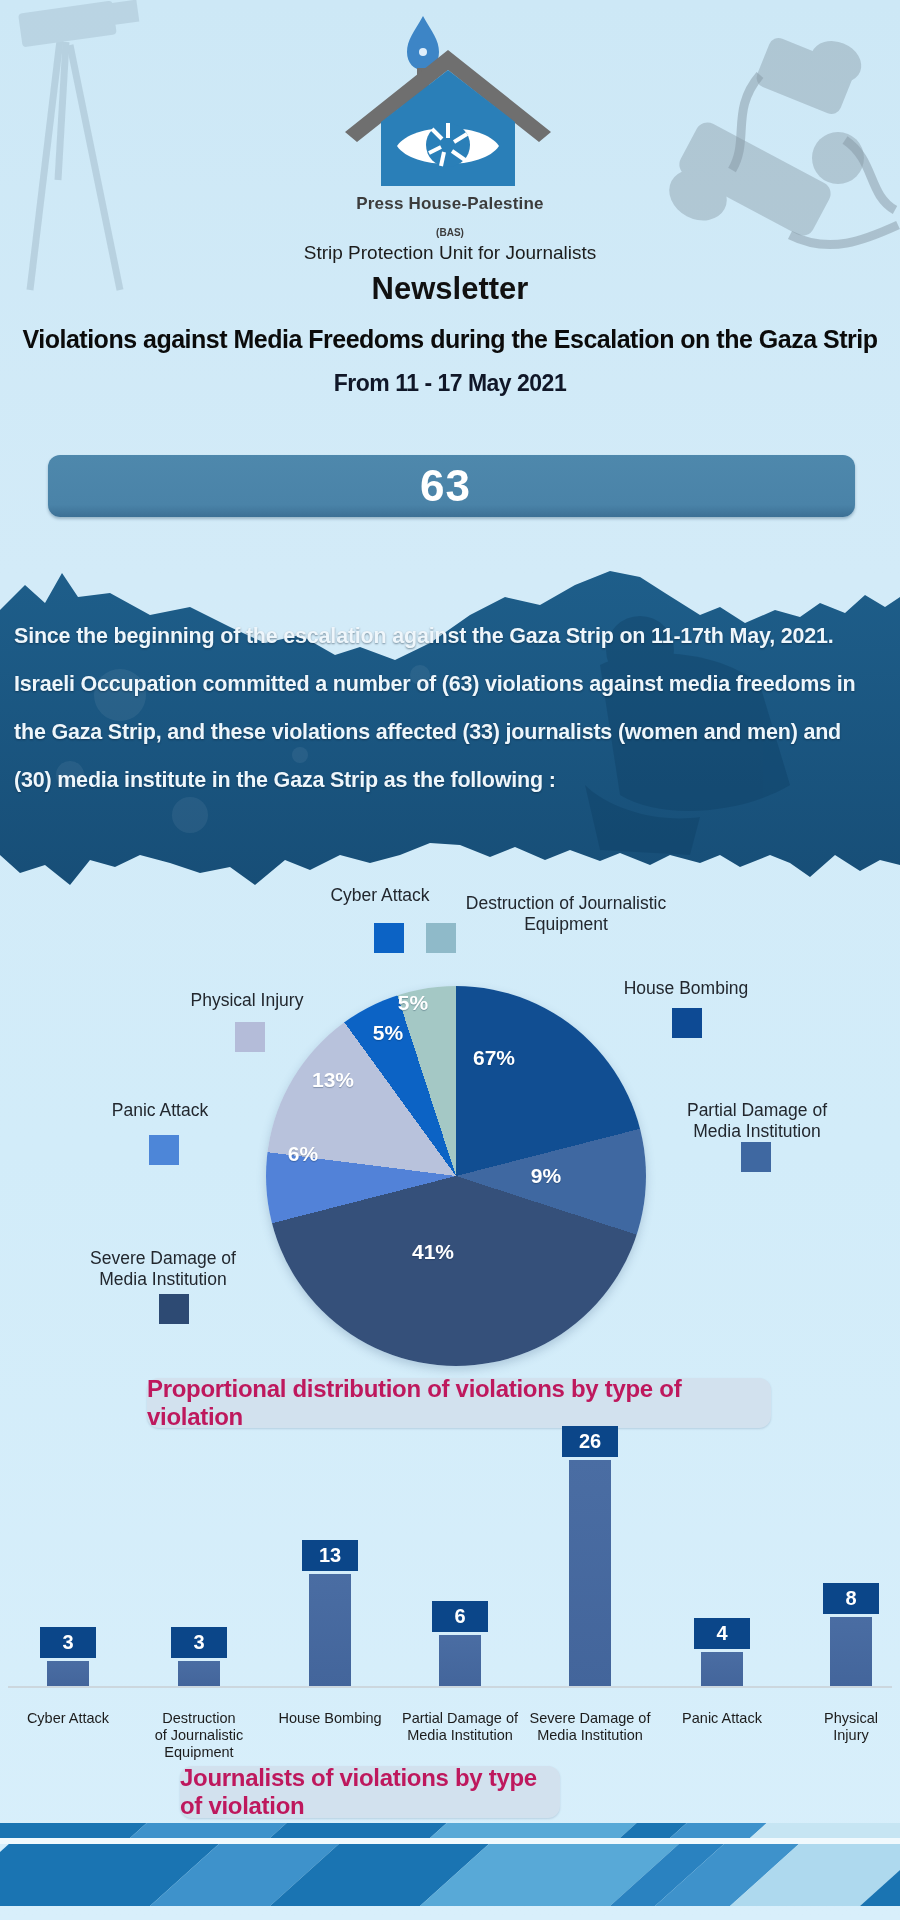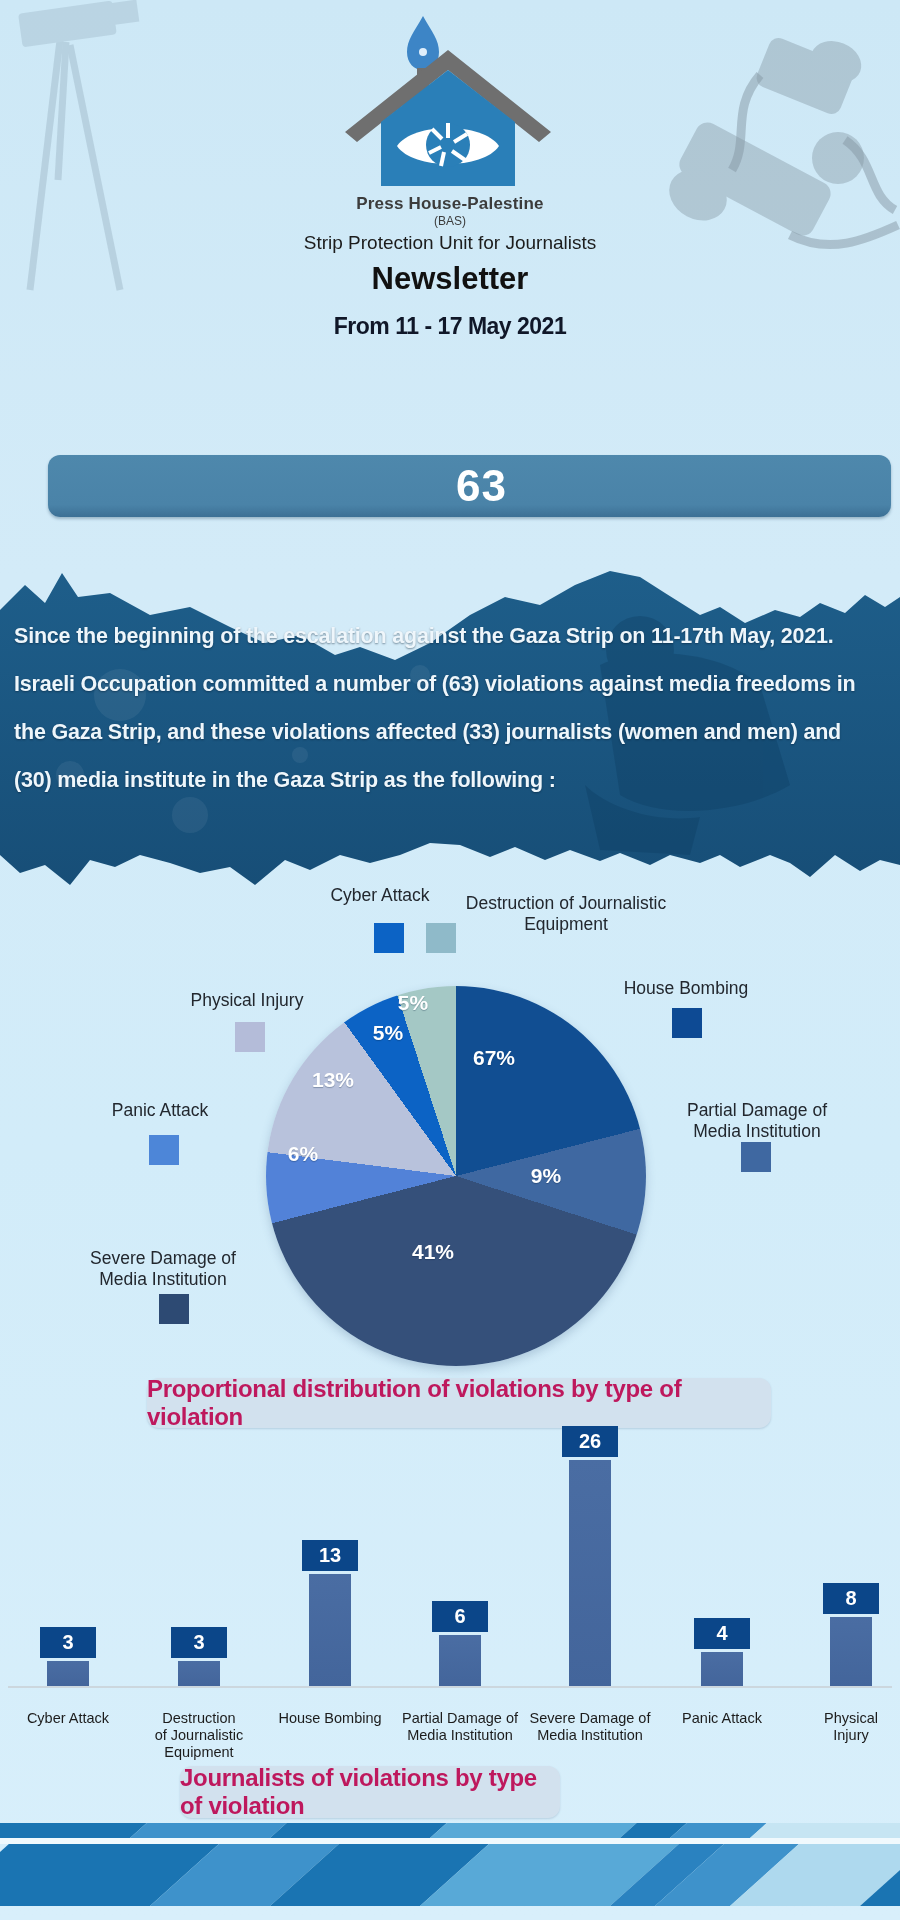--- a/index.html
+++ b/index.html
@@ -6,32 +6,31 @@
   .page{
     position:relative; width:900px; height:1920px; overflow:hidden;
     font-family:"Liberation Sans", sans-serif;
     background:linear-gradient(180deg,#cde8f6 0%, #d3ebf8 30%, #d2ecf9 60%, #d8effb 100%);
   }
   .deco{position:absolute; pointer-events:none;}
   
   .header{position:absolute; left:0; top:0; width:900px; text-align:center;}
   .logo{margin:14px auto 0; width:230px; height:180px; display:block;}
   .org-name{font-size:17px; font-weight:bold; color:#3c3c3c; letter-spacing:.2px;}
-  .org-abbr{font-size:12px; font-weight:normal; color:#3c3c3c;}
+  .org-abbr{font-size:10px; font-weight:bold; color:#3c3c3c;margin-top:13px;}
   .org-unit{font-size:19px; color:#1c1c1c; margin-top:4px;}
   .newsletter{font-size:31px; color:#111; margin-top:7px; letter-spacing:0px; font-weight:600;}
   .main-title{font-size:25px; color:#0b0b0b; margin-top:18px; font-weight:600; letter-spacing:-0.5px;}
   .date-range{font-size:23px; color:#101728; margin-top:16px; font-weight:bold; letter-spacing:-0.5px;}
   
   .banner{
     position:absolute; left:48px; top:455px; width:807px; height:62px;
     background:linear-gradient(180deg,#4e88ac 0%, #4a83a8 80%, #3c7095 100%);
     border-radius:12px; color:#fff; display:flex; align-items:center; justify-content:center;
     box-shadow:0 2px 3px rgba(40,80,110,.35);
-    padding-left:36px;
   }
   .banner .count{font-size:44px; font-weight:800; margin-right:12px; letter-spacing:1px;}
   .banner .btxt{font-size:25px; font-weight:700; letter-spacing:-0.4px;}
   
   .torn-wrap{position:absolute; left:0; top:555px; width:900px; height:345px;}
   .intro-text{
     position:absolute; left:14px; top:612px; width:858px;
     color:#eef6fb; font-size:21.5px; line-height:48px; font-weight:600; letter-spacing:-0.2px;
     text-shadow:0 1px 2px rgba(0,25,45,.45);
   }
@@ -125,20 +124,21 @@
           <path d="M130 146 L117 137"></path>
         <path d="M106 152 L109 138"></path>
           <path d="M94 139 L106 133"></path>
           <path d="M97 115 L107 125"></path>
       </g>
     </svg>
     <div class="org-name">Press House-Palestine</div>
     <div class="org-abbr">(BAS)</div>
     <div class="org-unit">Strip Protection Unit for Journalists</div>
     <div class="newsletter">Newsletter</div>
+    <div class="main-title">Violations against Media Freedoms during the Escalation on the Gaza Strip</div>
     <div class="date-range">From 11 - 17 May 2021</div>
   </div>
 
   <div class="banner">
     <span class="count">63</span>
   </div>
 
   <svg class="torn-wrap" viewBox="0 0 900 345" preserveAspectRatio="none">
     <defs>
       <linearGradient id="darkbg" x1="0" y1="0" x2="0" y2="1">

